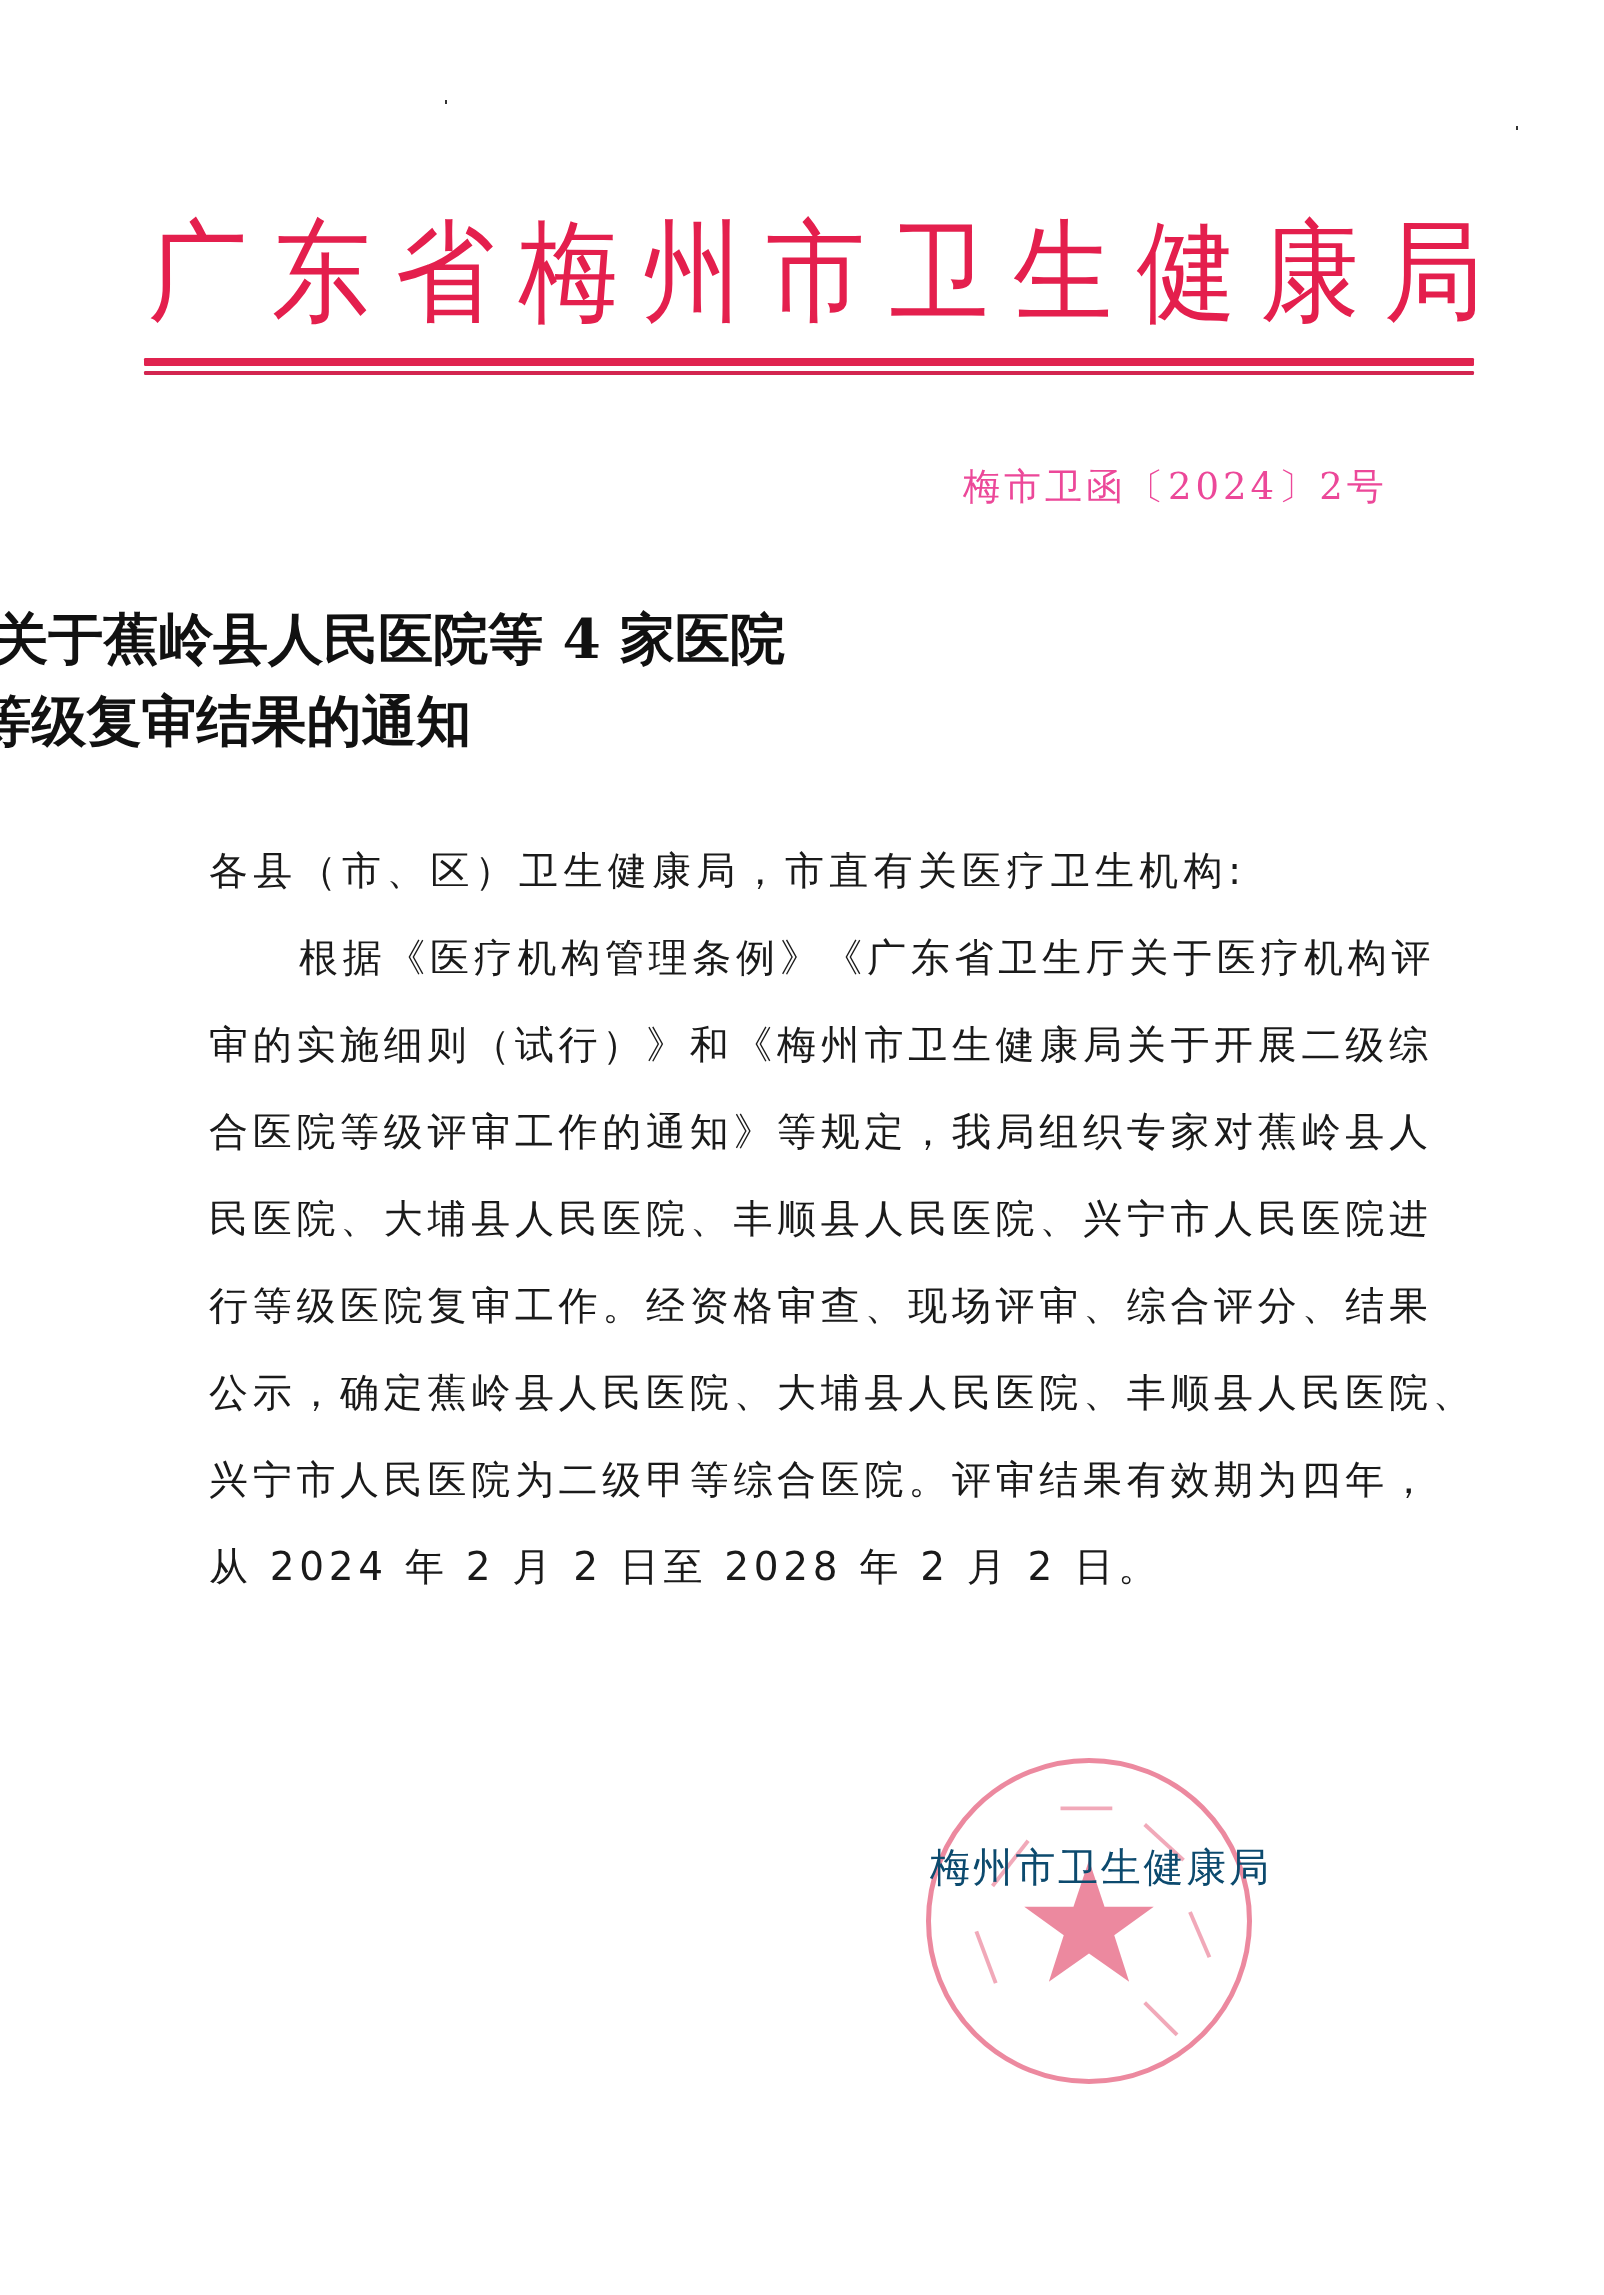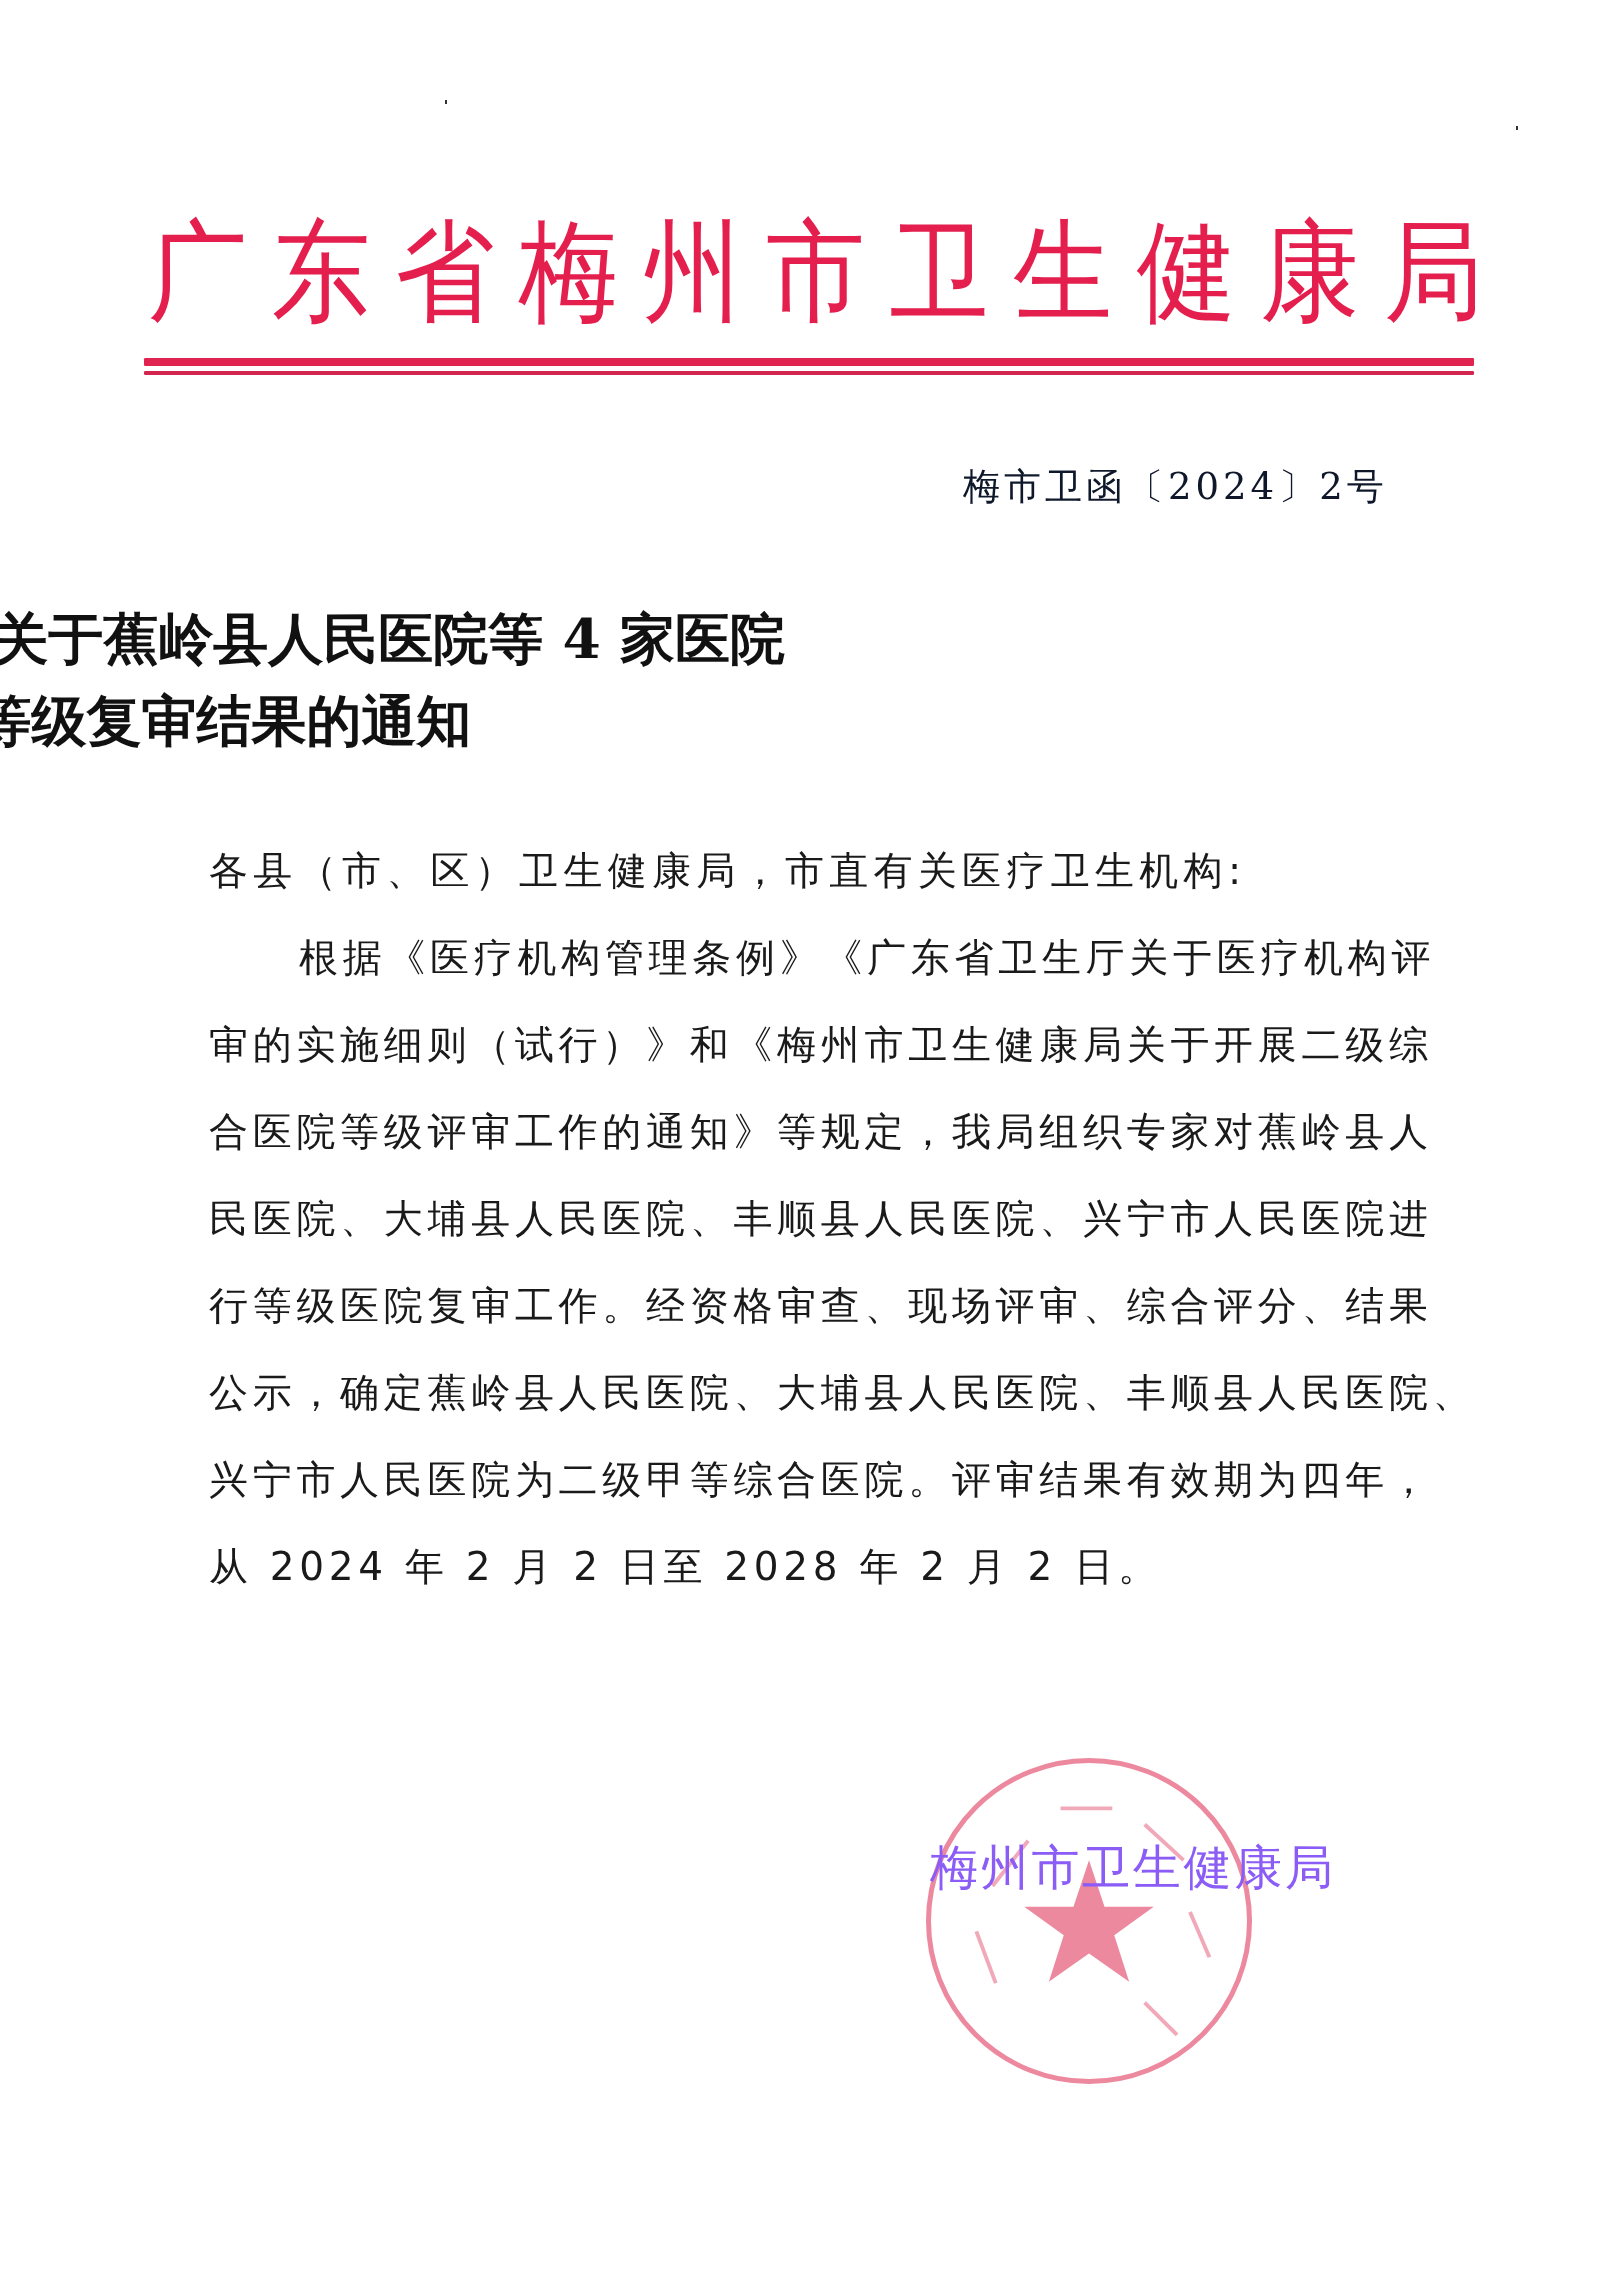--- a/index.html
+++ b/index.html
@@ -64,21 +64,21 @@
   }
   
   .doc-number {
     position: absolute;
     left: 963px;
     top: 460px;
     font-family: "DejaVu Serif", "Liberation Serif", serif;
     font-size: 37px;
     line-height: 53px;
     letter-spacing: 4px;
-    color: #0f172a;
+    color: #ec4899;
     white-space: nowrap;
   }
   
   .title {
     position: absolute;
     left: 0;
     top: 598px;
     width: 1605px;
     font-family: "DejaVu Serif", "Liberation Serif", serif;
     font-weight: bold;
@@ -125,23 +125,23 @@
   .stamp svg {
     position: absolute;
     left: 0; top: 0;
     width: 100%; height: 100%;
   }
   .signature {
     position: absolute;
     left: 930px;
     top: 1830px;
     font-family: "DejaVu Serif", "Liberation Serif", serif;
-    font-size: 48px;
+    font-size: 40px;
     line-height: 74px;
-    color: #8b5cf6;
+    color: #0c4a6e;
     letter-spacing: 2.7px;
   }
   .signature .line {
     display: block;
     white-space: nowrap;
   }
   .signature .date { letter-spacing: 6.7px; }
   .speck {
     position: absolute;
     background: #333;

